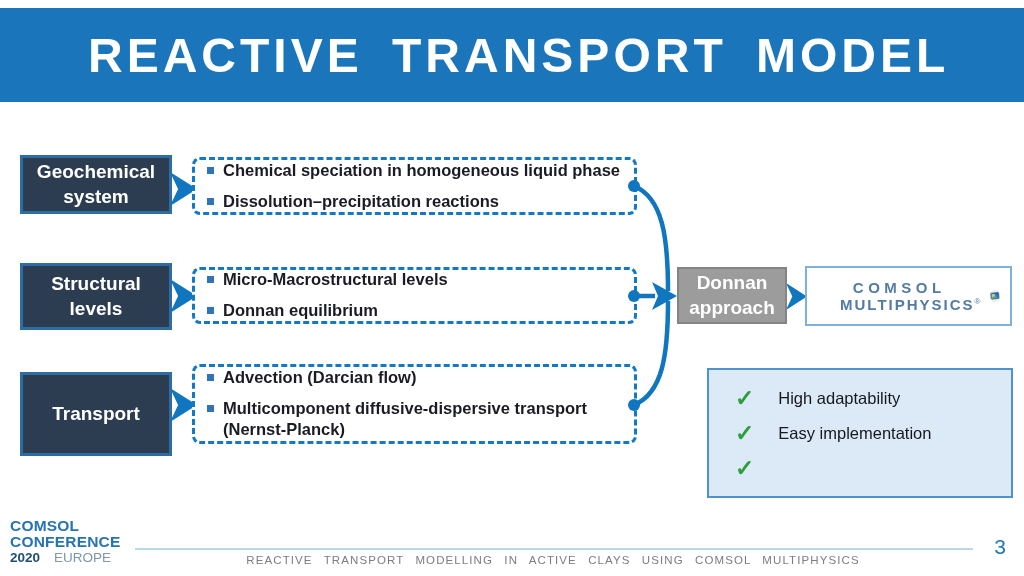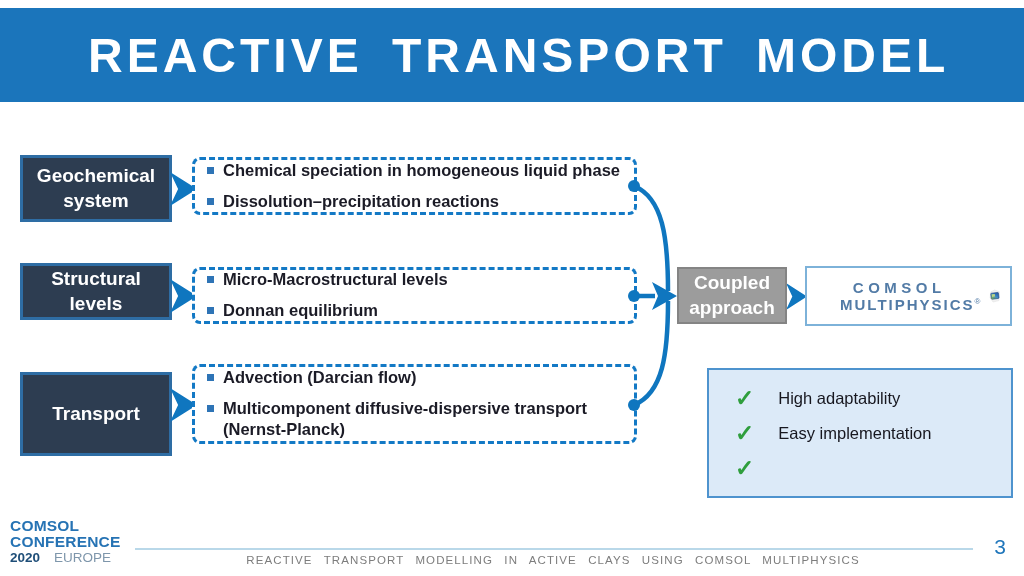--- a/index.html
+++ b/index.html
@@ -23,22 +23,22 @@
   }
 
   
   .src {
     position:absolute; left:20px; width:152px;
     background:#2d3d51; border:3px solid #2e6da4;
     color:#fff; font-weight:bold; font-size:19px; line-height:1.28;
     display:flex; align-items:center; justify-content:center; text-align:center;
     padding:0 10px;
   }
-  .src1 { top:155px; height:67px; }
-  .src2 { top:263px; height:57px; }
+  .src1 { top:155px; height:59px; }
+  .src2 { top:263px; height:67px; }
   .src3 { top:372px; height:84px; }
 
   
   .flow-arrow {
     position:absolute; width:27px; height:34px; background:#0f76bf;
     clip-path:polygon(0 0, 100% 50%, 0 100%, 30% 50%);
   }
   .fa1 { left:170px; top:172px; }
   .fa2 { left:170px; top:279px; }
   .fa3 { left:170px; top:388px; }
@@ -178,21 +178,21 @@
     </g>
     <g fill="#0f76bf" stroke="none">
       <circle cx="634" cy="186" r="6"></circle>
       <circle cx="634" cy="296" r="6"></circle>
       <circle cx="634" cy="405" r="6"></circle>
       <polygon points="652,282 677,296 652,310 658,296"></polygon>
     </g>
   </svg>
 
   <div class="coupled">
-    <span>Coupled</span>
+    <span>Donnan</span>
     <span>approach</span>
   </div>
 
   <div class="comsol-box">
     <div class="comsol-text">
       <span class="comsol-l1">COMSOL</span>
       <span class="comsol-l2"><span>MULTIPHYSICS</span><span class="comsol-reg">®</span></span>
     </div>
     <svg width="40" height="48" viewBox="0 0 40 48">
       <defs>

